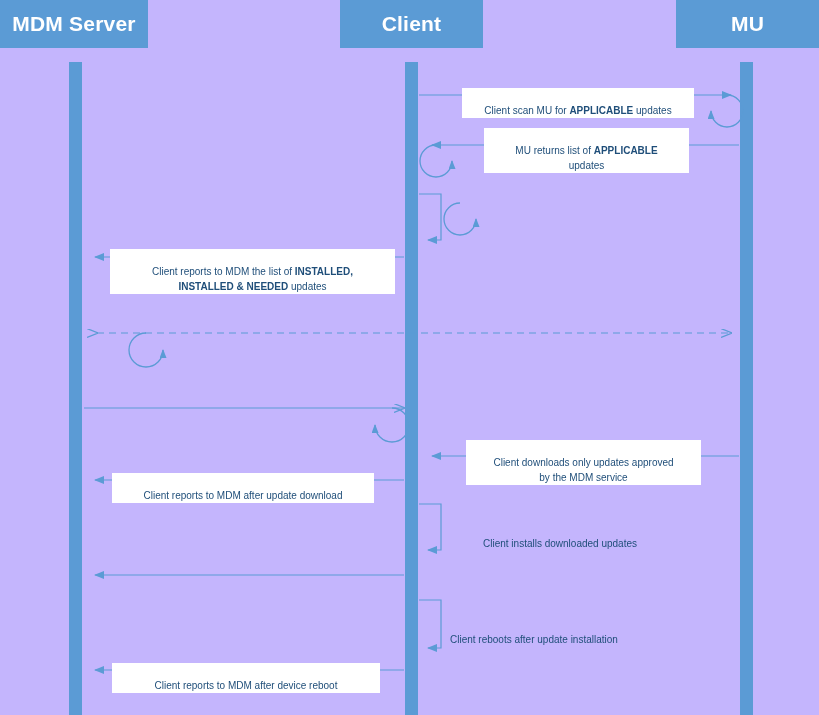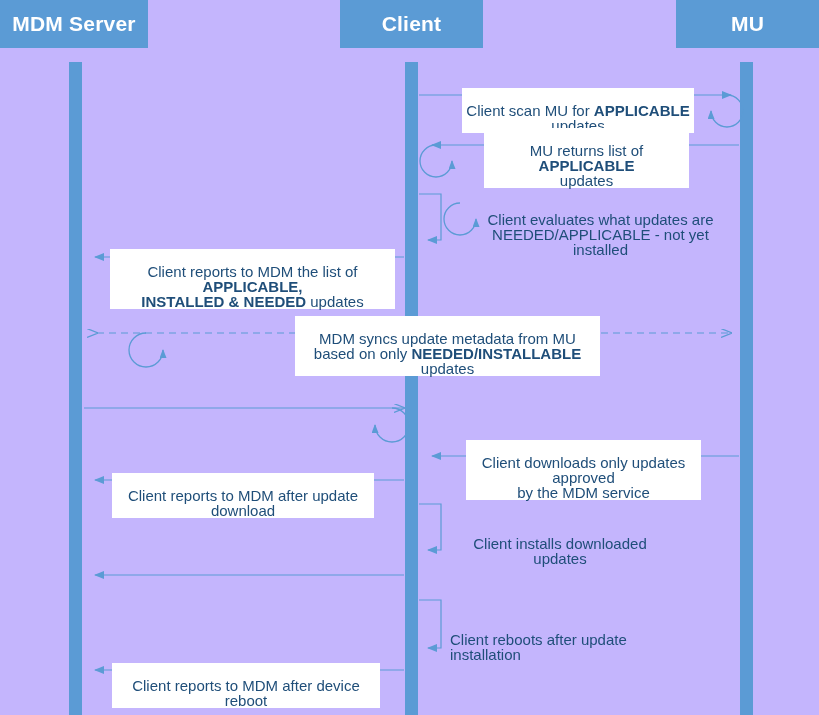--- a/index.html
+++ b/index.html
@@ -28,21 +28,21 @@
     justify-content: center;
     letter-spacing: 0.2px;
   }
   .lifeline {
     position: absolute;
     background: #5B9BD5;
     width: 13px;
   }
   .msg-label {
     position: absolute;
-    font-size: 15px;
+    font-size: 10px;
     color: #1F4E79;
     text-align: center;
     line-height: 15px;
     background: transparent;
     white-space: pre-line;
     pointer-events: none;
   }
   .msg-label b { font-weight: bold; }
   .msg-label .policy {
     color: #FF0000;
@@ -150,31 +150,25 @@
   </svg>
 
   <div class="msg-label" style="left:462px; top:88px; width:232px; background:#ffffff;">
     <span>Client scan MU for <b>APPLICABLE</b> updates</span>
   </div>
 
   <div class="msg-label" style="left:484px; top:128px; width:205px; background:#ffffff;">
     <span>MU returns list of <b>APPLICABLE</b><br>updates</span>
   </div>
 
-  <div class="msg-label" style="left:483px; top:197px; width:235px;">
-    <span>Client evaluates what updates are<br>NEEDED/APPLICABLE - not yet installed</span>
+
+  <div class="msg-label" style="left:110px; top:249px; width:285px; background:#ffffff;">
+    <span>Client reports to MDM the list of <b>INSTALLED,</b><br><b>INSTALLED &amp; NEEDED</b> updates</span>
   </div>
 
-  <div class="msg-label" style="left:110px; top:249px; width:285px; background:#ffffff;">
-    <span>Client reports to MDM the list of <b>APPLICABLE,</b><br><b>INSTALLED &amp; NEEDED</b> updates</span>
-  </div>
-
-  <div class="msg-label" style="left:295px; top:316px; width:305px; background:#ffffff;">
-    <span>MDM syncs update metadata from MU<br>based on only <b>NEEDED/INSTALLABLE</b> updates</span>
-  </div>
 
 
   <div class="msg-label" style="left:466px; top:440px; width:235px; background:#ffffff;">
     <span>Client downloads only updates approved<br>by the MDM service</span>
   </div>
 
   <div class="msg-label" style="left:112px; top:473px; width:262px; background:#ffffff;">
     <span>Client reports to MDM after update download</span>
   </div>
 

